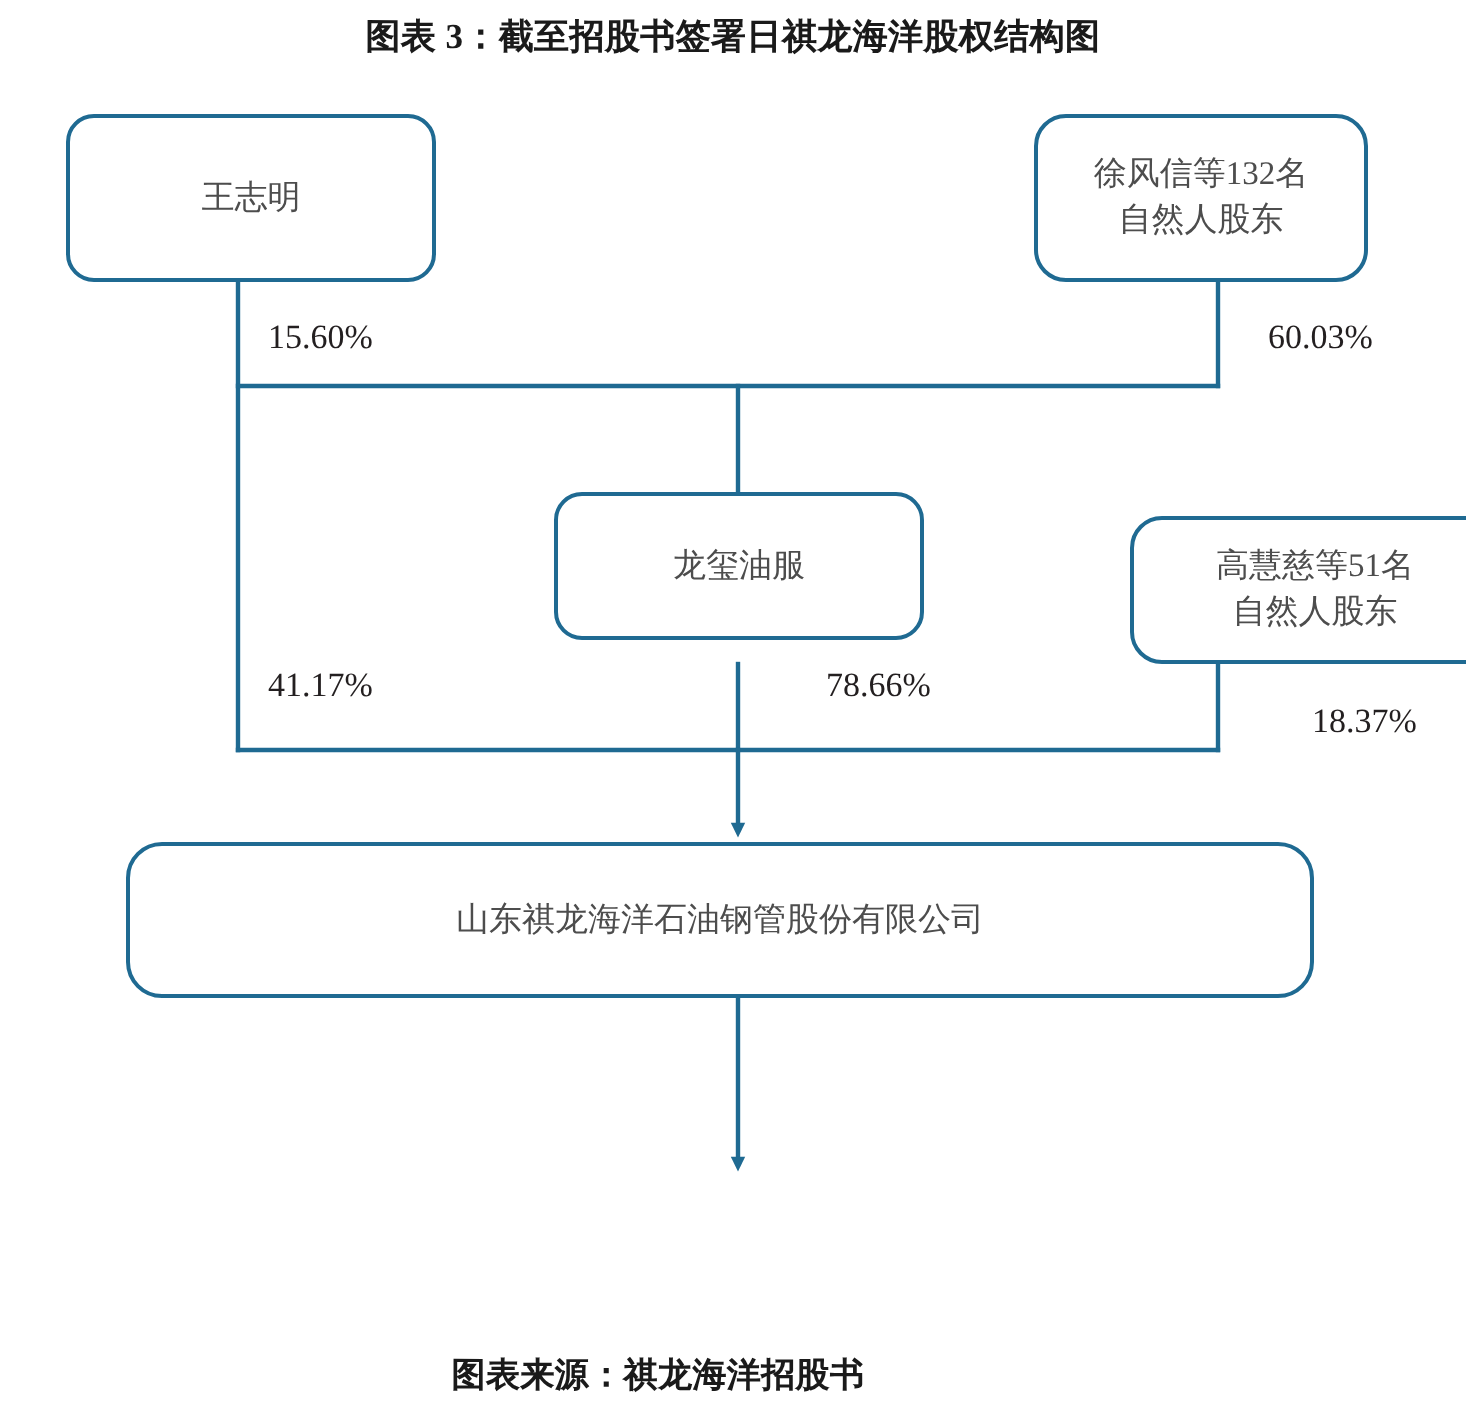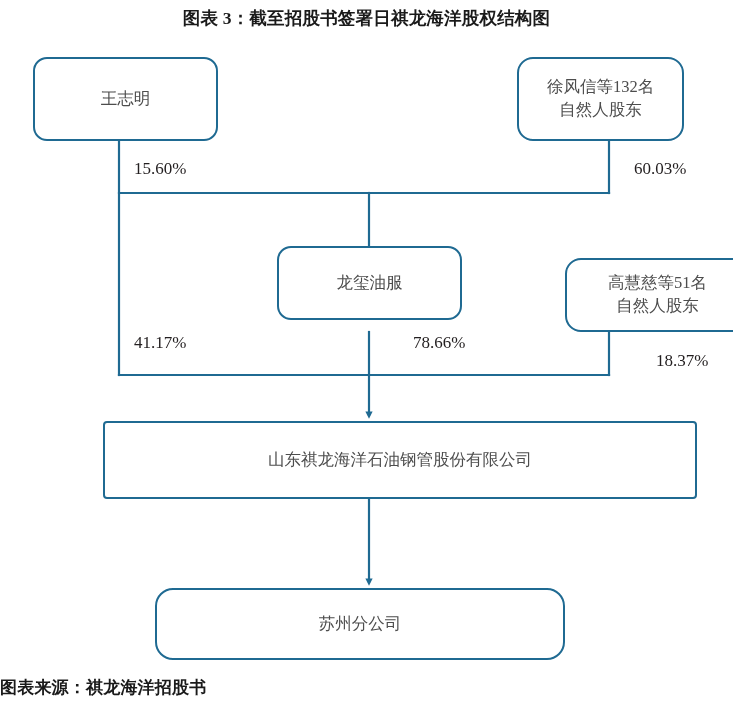--- a/index.html
+++ b/index.html
@@ -30,24 +30,26 @@
     font-size: 17.5px;
     font-weight: bold;
     letter-spacing: 0.2px;
     color: #1a1a1a;
   }
   .chart-source {
     position: absolute;
     left: 0;
     top: 676px;
     width: 602px;
+    text-align: center;
     font-size: 17px;
     font-weight: bold;
     letter-spacing: 0.2px;
     color: #1a1a1a;
+    padding-left: 28px;
   }
 
   
   #connectors {
     position: absolute;
     left: 0;
     top: 0;
     width: 733px;
     height: 713px;
     pointer-events: none;
@@ -72,21 +74,21 @@
   .node .node-label {
     display: block;
     white-space: pre-line;
     padding: 0 6px;
   }
 
   #node-wangzhiming   { left: 33px;  top: 57px;  width: 185px; height: 84px; }
   #node-xufengxin     { left: 517px; top: 57px;  width: 167px; height: 84px; border-radius: 16px; }
   #node-longxi        { left: 277px; top: 246px; width: 185px; height: 74px; }
   #node-gaohuici      { left: 517px; top: 258px; width: 185px; height: 74px; border-radius: 16px; margin-left: 48px; }
-  #node-main          { left: 63px;  top: 421px; width: 594px; height: 78px; border-radius: 4px; margin-left: 40px; }
+  #node-main          { left: 63px;  top: 421px; width: 594px; height: 78px; border-radius: 18px; }
   #node-branch        { left: 155px; top: 588px; width: 410px; height: 72px; border-radius: 18px; }
 
   
   .edge-label {
     position: absolute;
     font-size: 17px;
     color: #231f20;
     white-space: nowrap;
     z-index: 3;
     background: transparent;
@@ -148,23 +150,20 @@
 
   <div class="node" id="node-gaohuici">
     <span class="node-label">高慧慈等51名
 自然人股东</span>
   </div>
 
   <div class="node" id="node-main">
     <span class="node-label">山东祺龙海洋石油钢管股份有限公司</span>
   </div>
 
-  <div class="node" id="node-branch">
-    <span class="node-label">苏州分公司</span>
-  </div>
 
   <div class="edge-label" id="label-1560">15.60%</div>
 
   <div class="edge-label" id="label-8440">60.03%</div>
 
   <div class="edge-label" id="label-297">41.17%</div>
 
   <div class="edge-label" id="label-7866">78.66%</div>
 
   <div class="edge-label" id="label-1837">18.37%</div>

